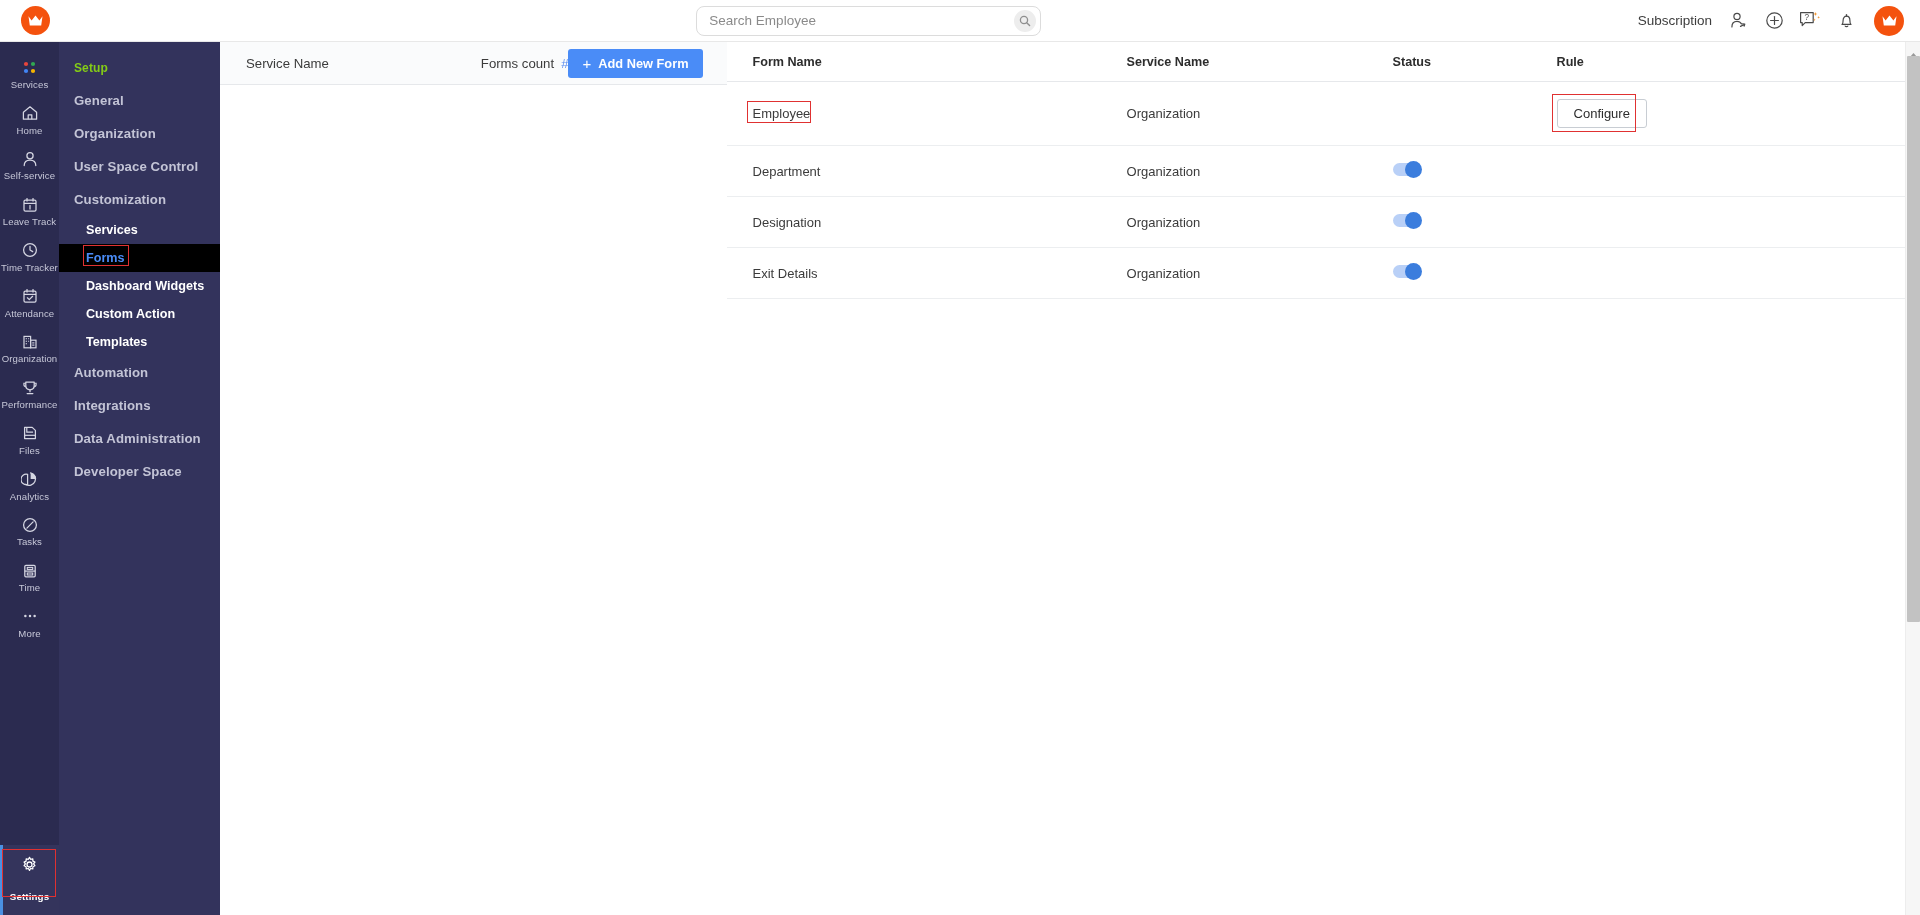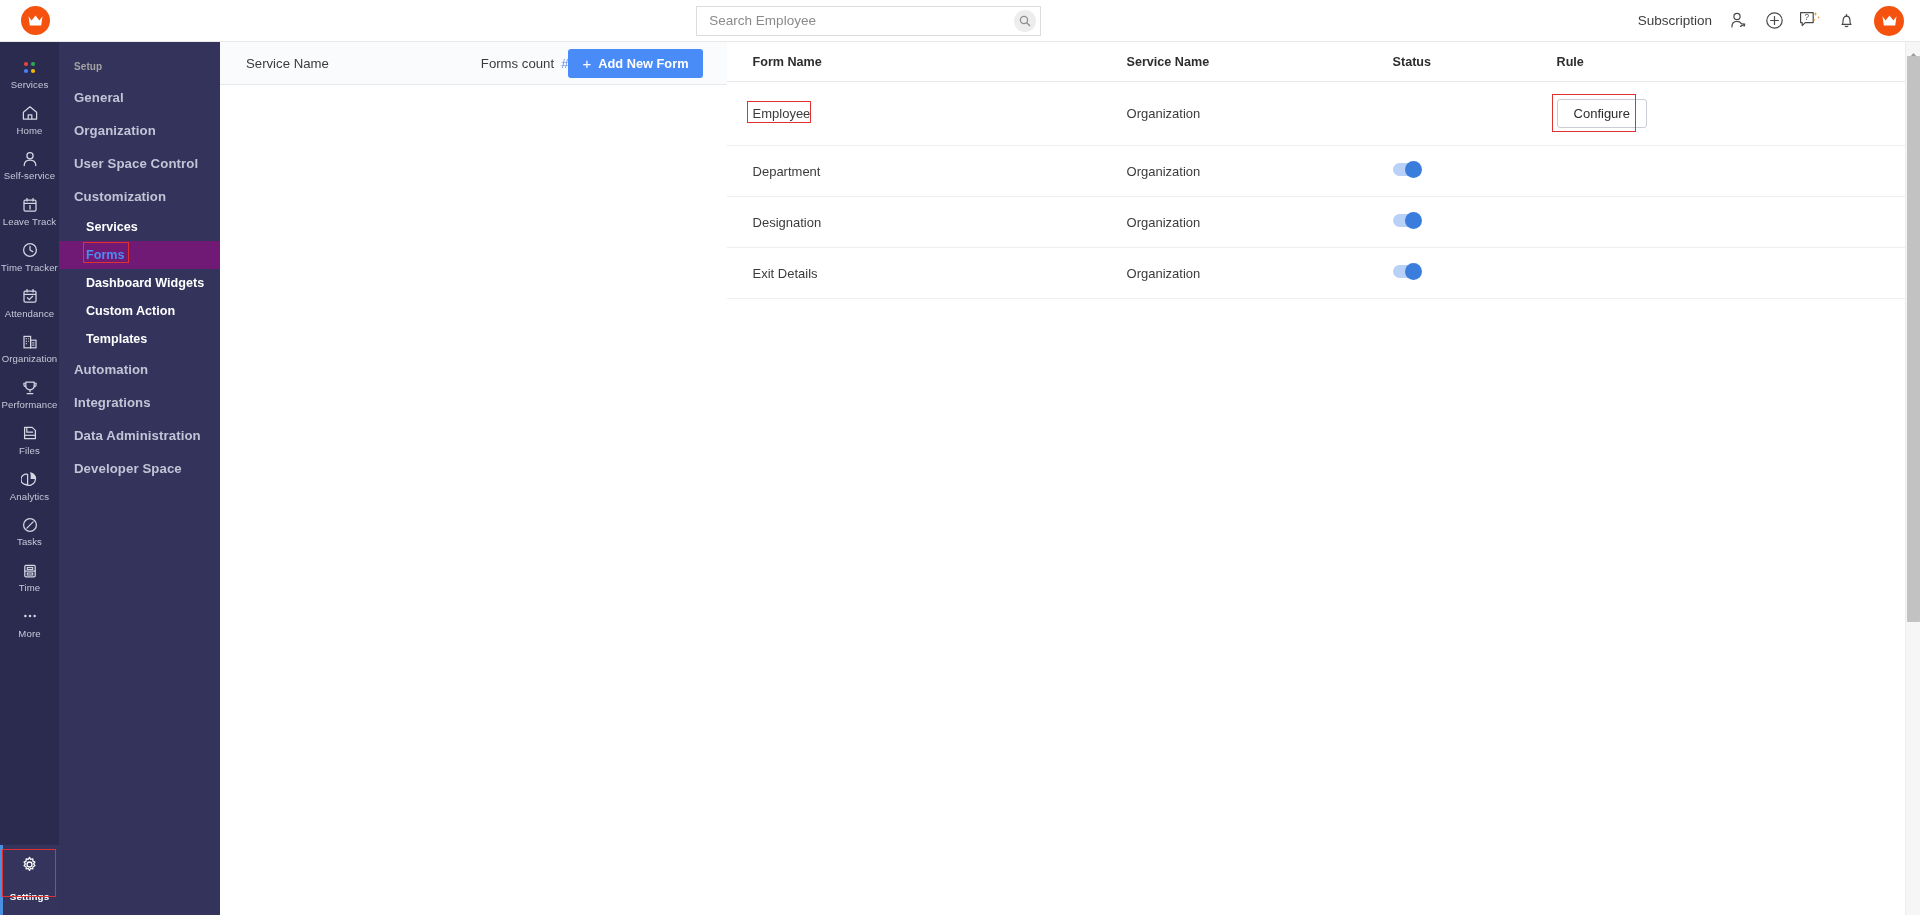--- a/index.html
+++ b/index.html
@@ -24,21 +24,21 @@
     width: 29px; height: 29px; border-radius: 50%; background: #f4520e;
     display: flex; align-items: center; justify-content: center;
   }
   .logo-circle svg { display: block; }
   .topbar-center { flex: 1; display: flex; justify-content: center; }
   .search-wrap {
     position: relative; width: 345px; height: 30px;
     margin-left: 30px;
   }
   .search-input {
-    width: 100%; height: 30px; border: 1px solid #dcdcdc; border-radius: 0;
+    width: 100%; height: 30px; border: 1px solid #dcdcdc; border-radius: 8px;
     padding: 0 34px 0 12px; font-size: 13.5px; color: #14532d;
     font-family: "Liberation Sans", sans-serif; background: #fff; outline: none;
   }
   .search-input::placeholder { color: #8a8a8a; }
   .search-btn {
     position: absolute; right: 5px; top: 4px; width: 22px; height: 22px;
     border-radius: 50%; background: #ededed; border: none; cursor: pointer;
     display: flex; align-items: center; justify-content: center;
   }
   .topbar-right {
@@ -87,32 +87,32 @@
   }
   .hl-box { position: absolute; border: 1.6px solid #e03131; pointer-events: none; }
 
   
   .subnav {
     width: 161px; min-width: 161px; background: #33335c;
     padding-top: 10px; overflow-y: auto; position: relative;
   }
   .subnav::-webkit-scrollbar { width: 0; }
   .nav-head {
-    font-size: 10px; color: #a3a3a3; font-weight: bold;
+    font-size: 12px; color: #84cc16; font-weight: bold;
     padding: 9px 16px 9px 15px; letter-spacing: .1px;
   }
   .nav-top {
     font-size: 13.2px; color: #c3c4d6; font-weight: bold;
     padding: 9px 0 9px 15px; cursor: pointer; letter-spacing: .1px;
   }
   .nav-sub {
     font-size: 12.6px; color: #ffffff; font-weight: bold;
     padding: 7px 0 7px 27px; cursor: pointer; position: relative;
   }
-  .nav-sub.active { background: #701a75; color: #4a8cf7; }
+  .nav-sub.active { background: #000000; color: #4a8cf7; }
   .nav-sub.active .nav-sub-txt { color: #4a8cf7; }
 
   
   .main { flex: 1; background: #ffffff; display: flex; 
     min-width: 0; position: relative; }
   .toolbar {
     height: 43px; min-height: 43px; background: #fafbfc;
     border-bottom: 1px solid #e6e8eb;
     display: flex; align-items: center; padding: 0 24px 0 26px; gap: 0;
   }

